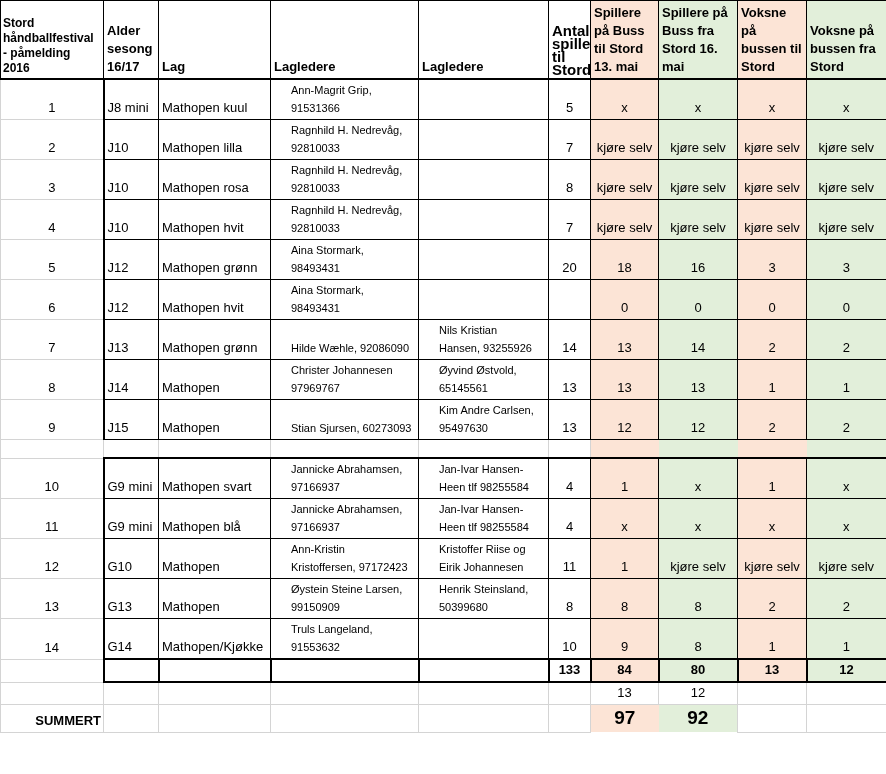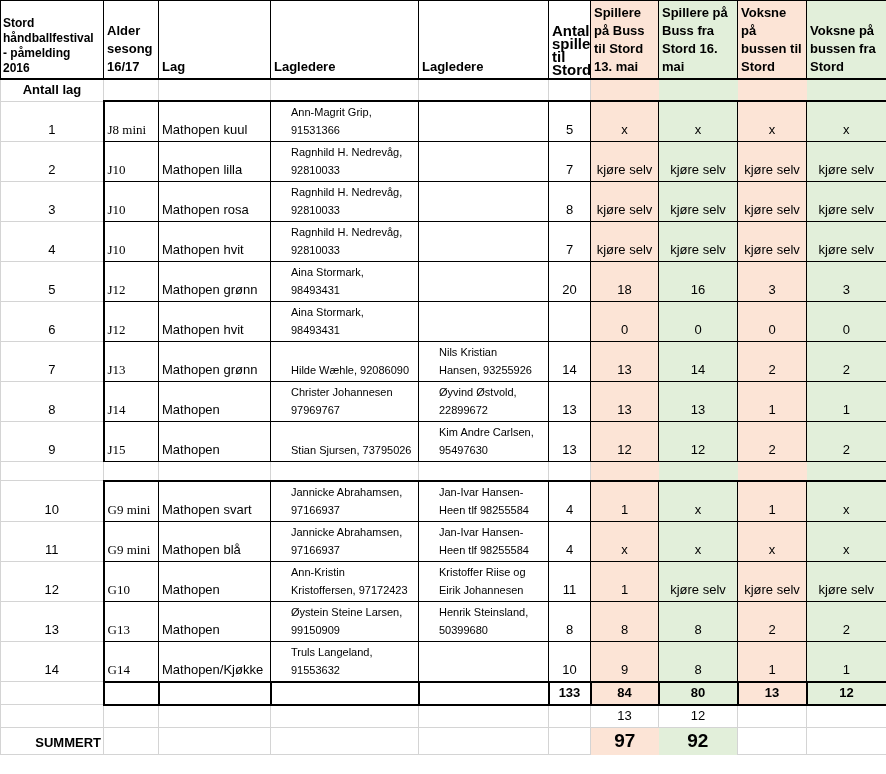--- a/index.html
+++ b/index.html
@@ -18,21 +18,21 @@
     vertical-align:bottom;padding:1px 3px 2px 3px;height:19px;
     font-size:13px;line-height:18px;white-space:pre-line;overflow:hidden;
     box-sizing:border-box;
   }
   
   td.bx{border:1px solid var(--bd);}
   td.g{border:1px solid var(--grid);}
   td.nb{border:none;}
   td.thick{border-width:2px;}
   tr.top td.bx{border-top-width:2px;}
-  td.eL{border-left-width:2px;font-family:Liberation Serif, serif;}
+  td.eL{border-left-width:2px;}
   td.eR{border-right-width:2px;}
   tr.r-header td{border-bottom-width:2px;height:78px;font-weight:bold;}
   
   td.fp{background:var(--fp);}
   td.fg{background:var(--fg);margin-left:24px;}
   
   td.ctr{text-align:center;padding-left:1px;padding-right:1px;}
   td.rgt{text-align:right;padding-right:2px;}
   td.b{font-weight:bold;}
   td.nw{white-space:nowrap;}
@@ -85,32 +85,20 @@
 Buss fra
 Stord 16.
 mai</td>
           <td class="bx fp">Voksne på
 bussen til
 Stord</td>
           <td class="bx fg">Voksne på
 bussen fra
 Stord</td>
         </tr>
-        <tr class="r-section">
-          <td class="g b ctr">Antall lag</td>
-          <td class="g"></td>
-          <td class="g"></td>
-          <td class="g"></td>
-          <td class="g"></td>
-          <td class="g"></td>
-          <td class="nb fp"></td>
-          <td class="nb fg"></td>
-          <td class="nb fp"></td>
-          <td class="nb fg"></td>
-        </tr>
         <tr class="r-team top">
           <td class="g ctr">1</td>
           <td class="bx eL nw">J8 mini</td>
           <td class="bx nw">Mathopen kuul</td>
           <td class="bx led">Ann-Magrit Grip,
 91531366</td>
           <td class="bx led"></td>
           <td class="bx ctr nw">5</td>
           <td class="bx ctr nw fp">x</td>
           <td class="bx ctr nw fg">x</td>
@@ -195,32 +183,32 @@
           <td class="bx ctr nw fp">2</td>
           <td class="bx eR ctr nw fg">2</td>
         </tr>
         <tr class="r-team">
           <td class="g ctr">8</td>
           <td class="bx eL nw">J14</td>
           <td class="bx nw">Mathopen</td>
           <td class="bx led">Christer Johannesen
 97969767</td>
           <td class="bx led">Øyvind Østvold,
-22899672</td>
+65145561</td>
           <td class="bx ctr nw">13</td>
           <td class="bx ctr nw fp">13</td>
           <td class="bx ctr nw fg">13</td>
           <td class="bx ctr nw fp">1</td>
           <td class="bx eR ctr nw fg">1</td>
         </tr>
         <tr class="r-team">
           <td class="g ctr">9</td>
           <td class="bx eL nw">J15</td>
           <td class="bx nw">Mathopen</td>
-          <td class="bx led">Stian Sjursen, 73795026</td>
+          <td class="bx led">Stian Sjursen, 60273093</td>
           <td class="bx led">Kim Andre Carlsen,
 95497630</td>
           <td class="bx ctr nw">13</td>
           <td class="bx ctr nw fp">12</td>
           <td class="bx ctr nw fg">12</td>
           <td class="bx ctr nw fp">2</td>
           <td class="bx eR ctr nw fg">2</td>
         </tr>
         <tr class="r-gap">
           <td class="g"></td>

